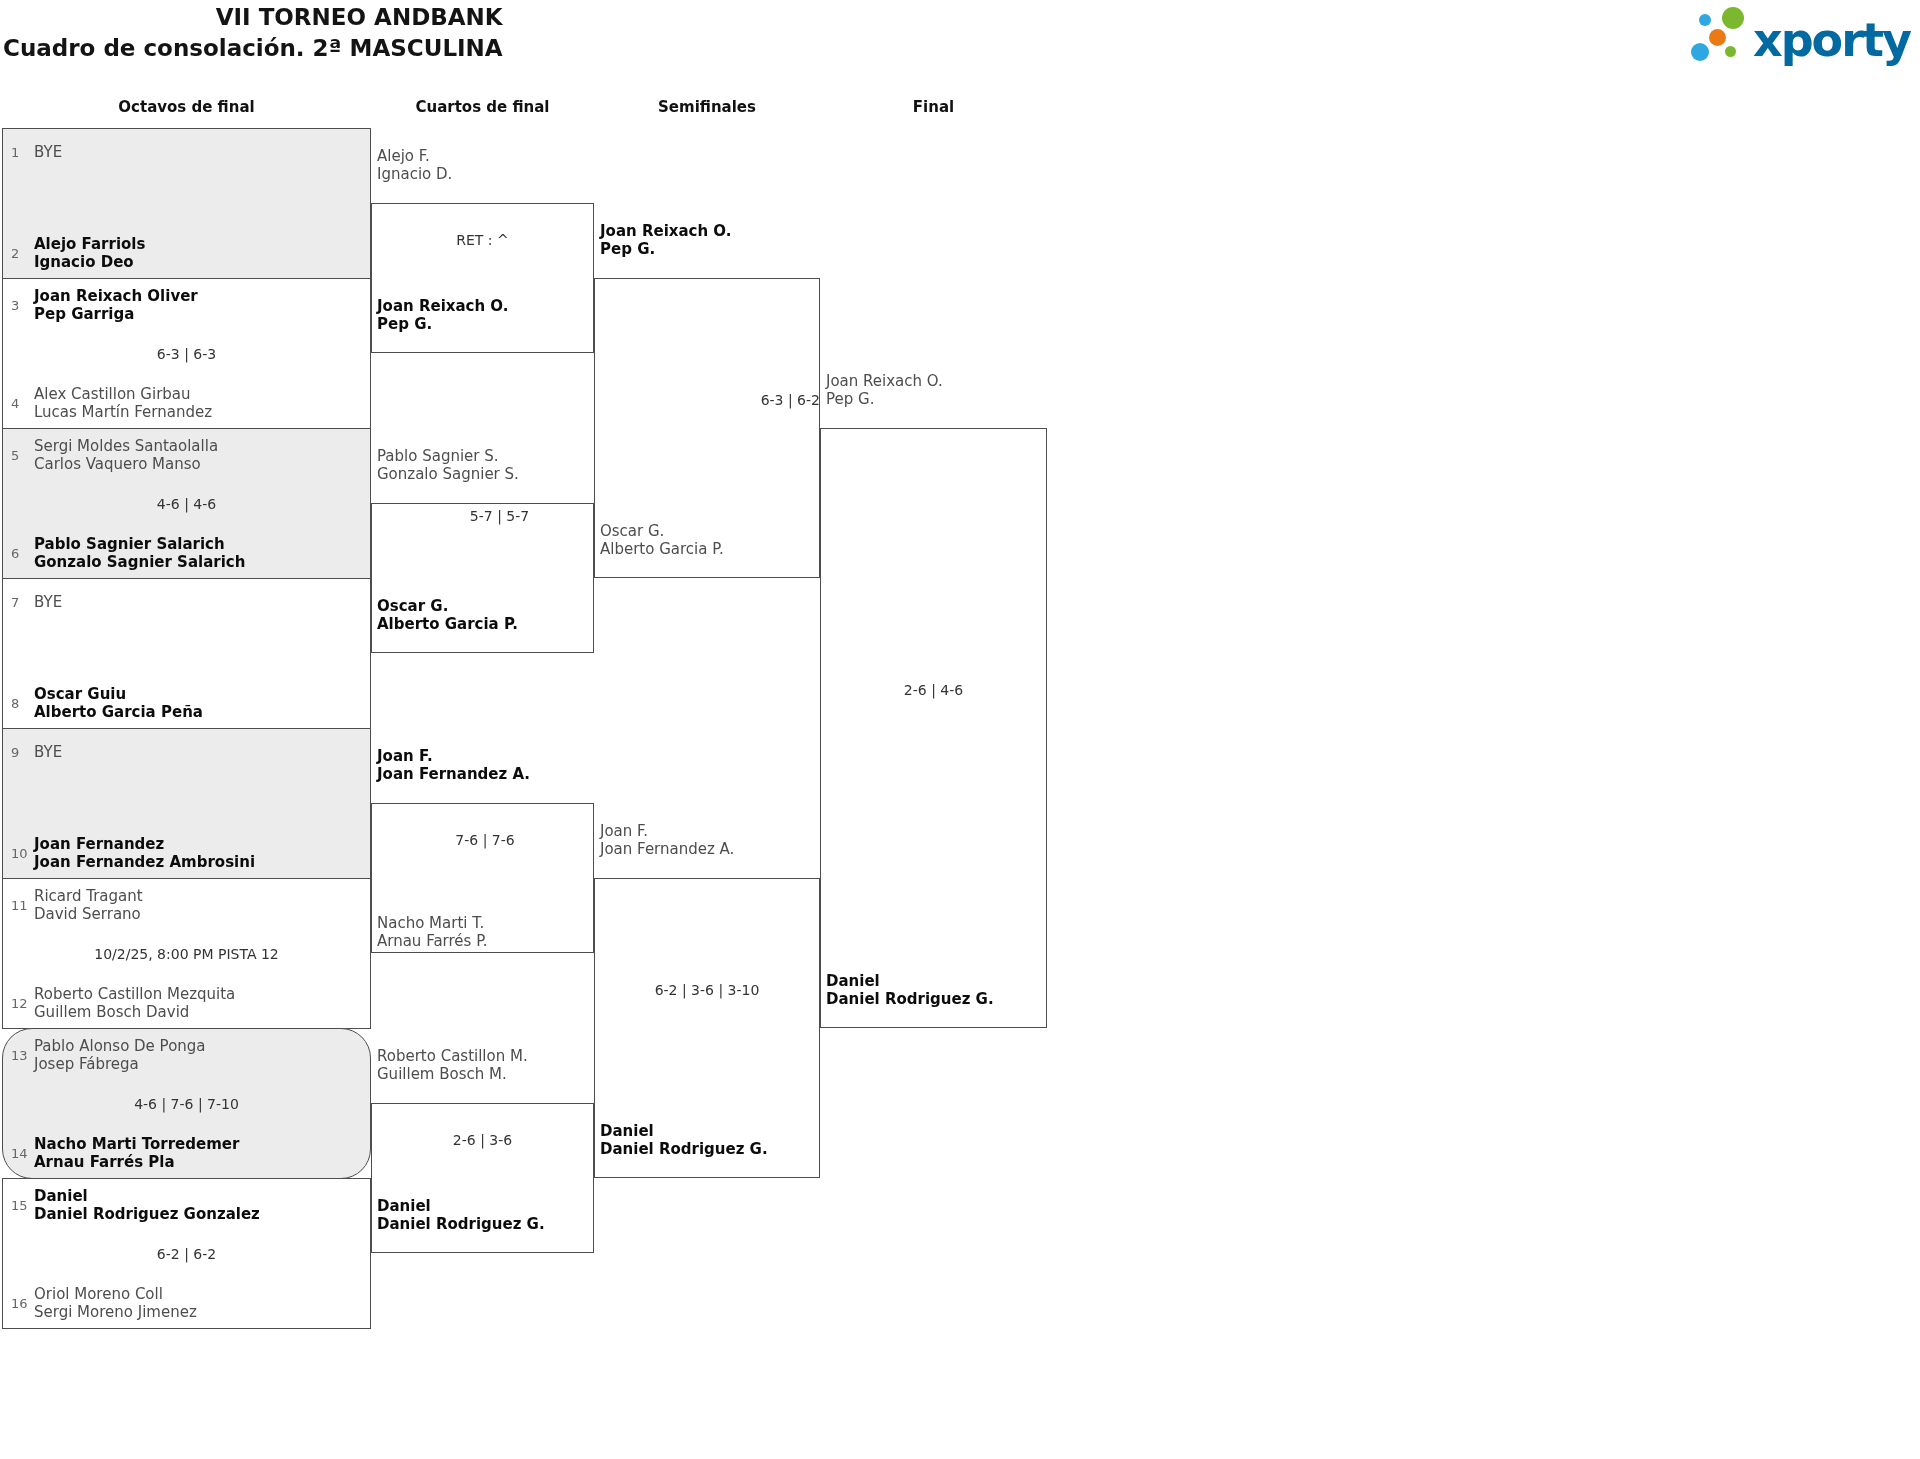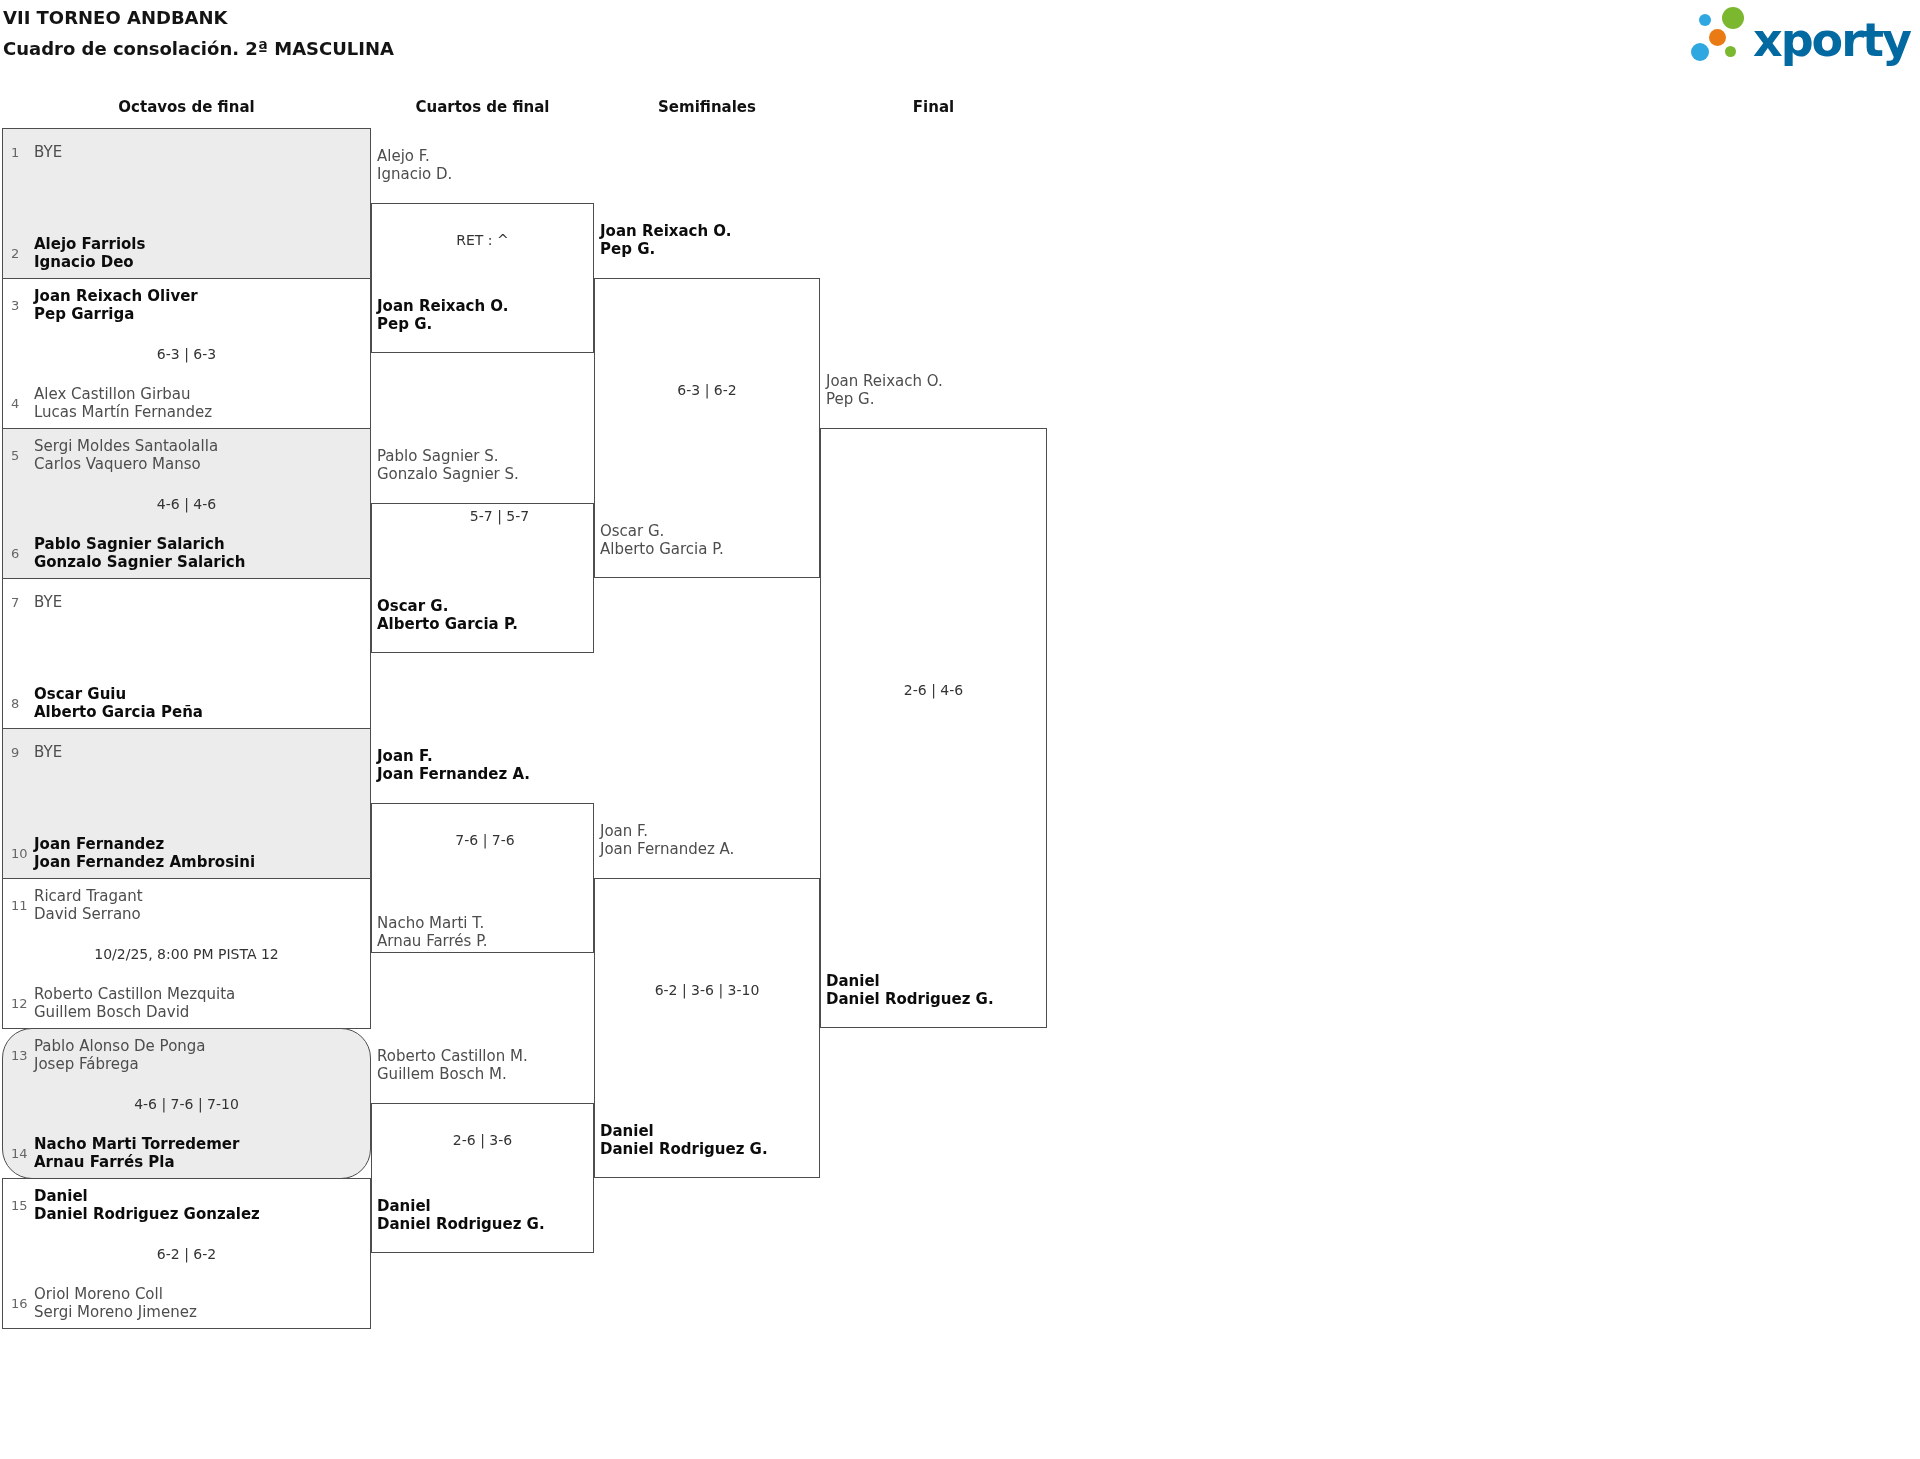--- a/index.html
+++ b/index.html
@@ -1,18 +1,18 @@
 <!DOCTYPE html>
 <html><head>
 <meta charset="utf-8">
 <style>
   html,body{margin:0;padding:0;background:#fff;}
   .page{position:relative;width:1920px;height:1459px;background:#fff;overflow:hidden;
         font-family:"DejaVu Sans","Liberation Sans",sans-serif;color:#222;}
-  .title{position:absolute;left:3px;top:2px;font-size:18px;line-height:31px;font-weight:600;color:#141414;}
+  .title{position:absolute;left:3px;top:2px;font-size:23px;line-height:31px;font-weight:600;color:#141414;text-align:right;}
   .round-header{position:absolute;top:98px;font-size:15px;font-weight:600;color:#111;text-align:center;}
   .box{position:absolute;border:1px solid #4d4d4d;box-sizing:border-box;background:transparent;}
   .obox{left:2px;width:369px;height:151px;background:#fff;}
   .obox.shaded{background:#ececec;}
   .seed{position:absolute;left:8px;width:20px;font-size:13px;color:#666;
         display:flex;align-items:center;justify-content:flex-start;}
   .st{top:8px;height:36px;}
   .st.bye{top:14px;height:18px;}
   .sb{top:106px;height:36px;}
   .team{position:absolute;left:31px;right:6px;font-size:15px;line-height:18px;color:#4d4d4d;}
@@ -209,21 +209,21 @@
       <div>Daniel Rodriguez G.</div>
     </div>
 
   <div class="box" style="left:594px;top:278px;width:226px;height:300px;"></div>
   <div class="box" style="left:594px;top:878px;width:226px;height:300px;"></div>
 
   <div class="rlabel w" style="left:600px;top:222px;">
       <div>Joan Reixach O.</div>
       <div>Pep G.</div>
     </div>
-  <div class="score" style="left:594px;top:381px;width:226px;">6-3 | 6-2</div>
+  <div class="score" style="left:594px;top:391px;width:226px;text-align:right;">6-3 | 6-2</div>
   <div class="rlabel" style="left:600px;top:522px;">
       <div>Oscar G.</div>
       <div>Alberto Garcia P.</div>
     </div>
 
   <div class="rlabel" style="left:600px;top:822px;">
       <div>Joan F.</div>
       <div>Joan Fernandez A.</div>
     </div>
   <div class="score" style="left:594px;top:981px;width:226px;">6-2 | 3-6 | 3-10</div>

